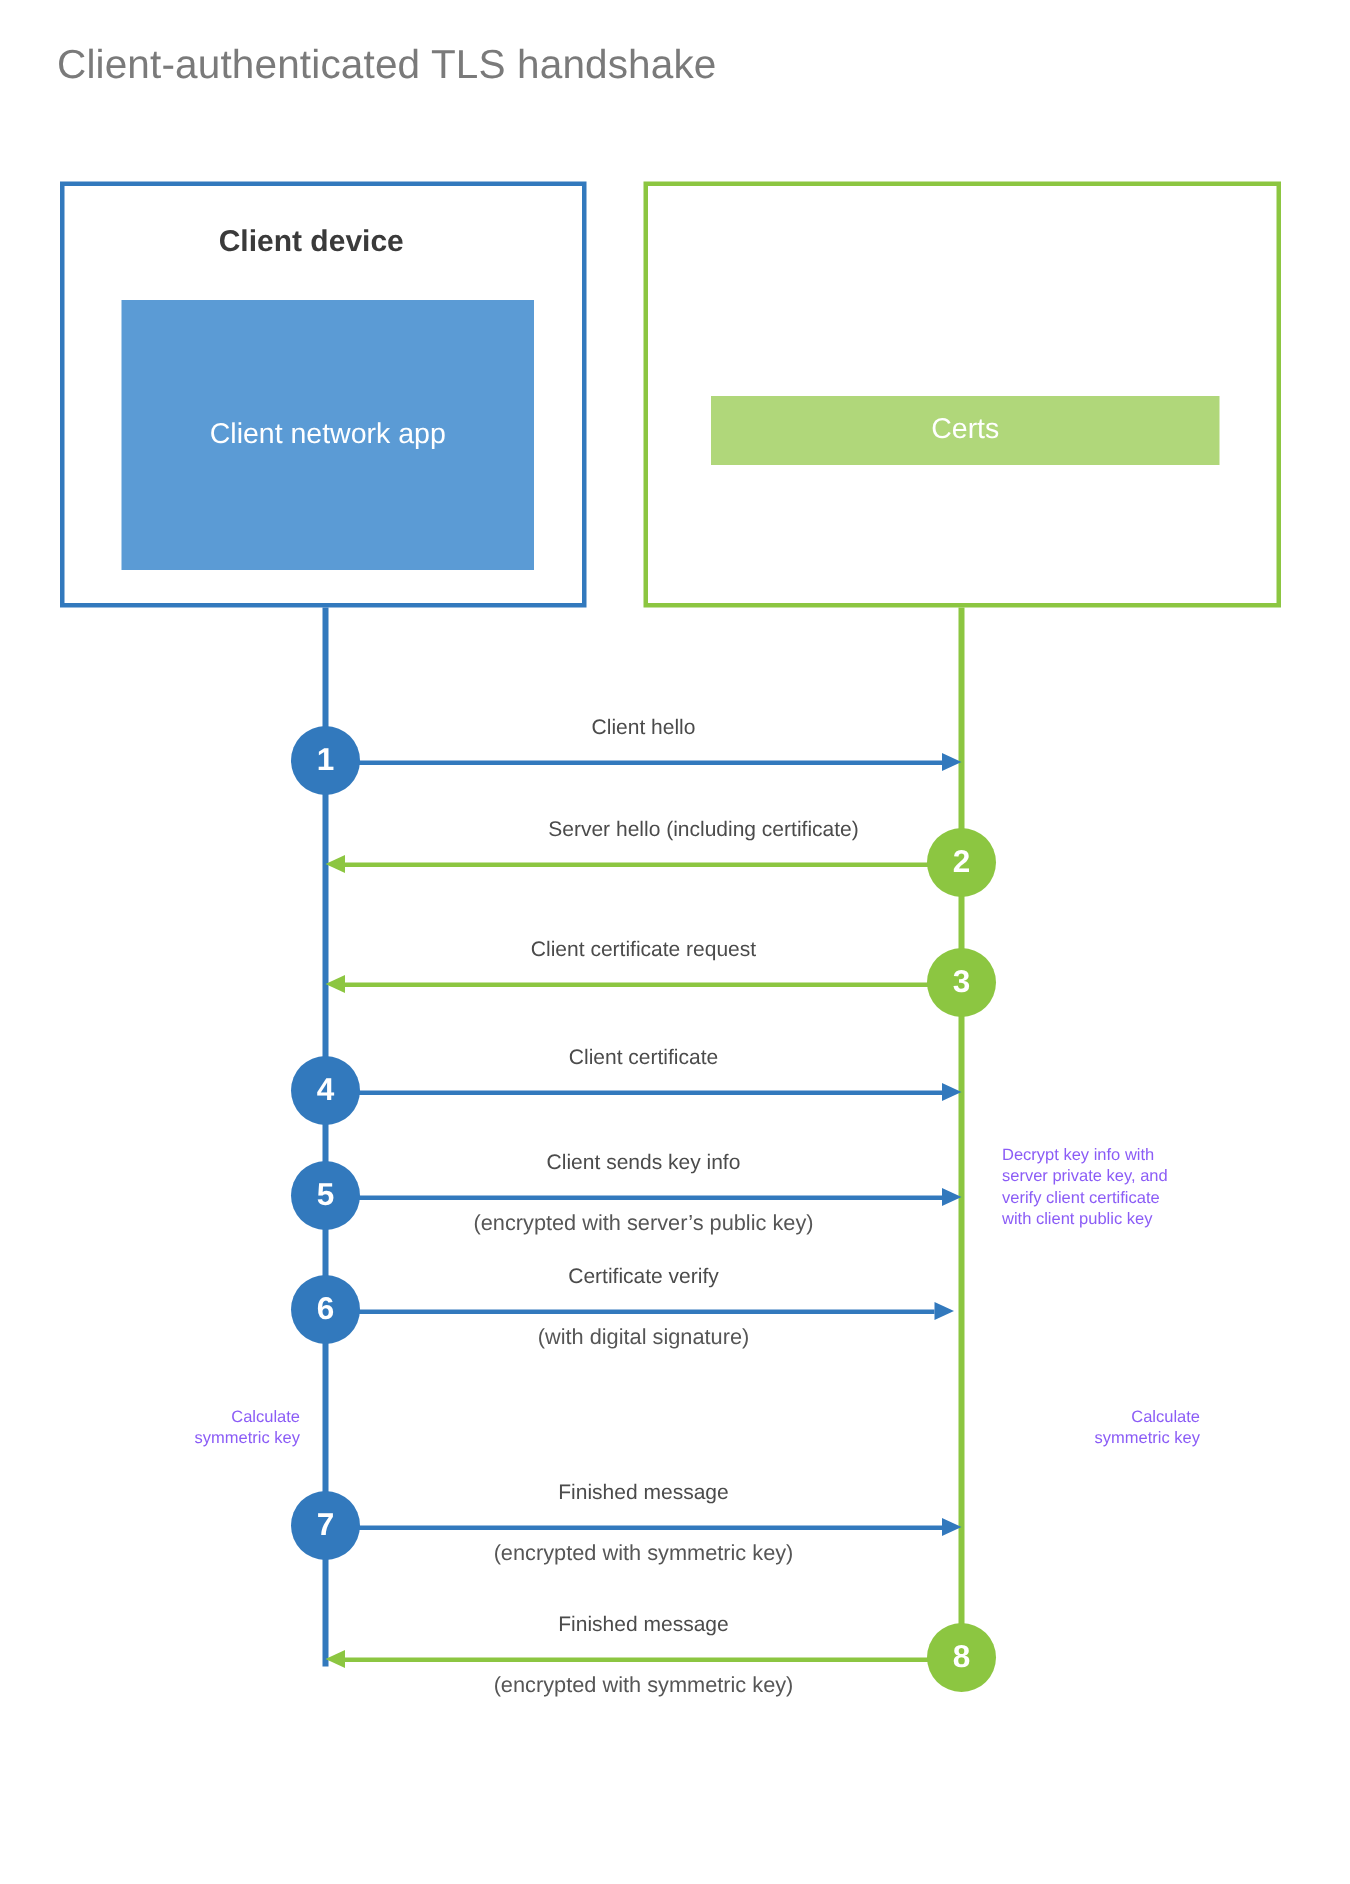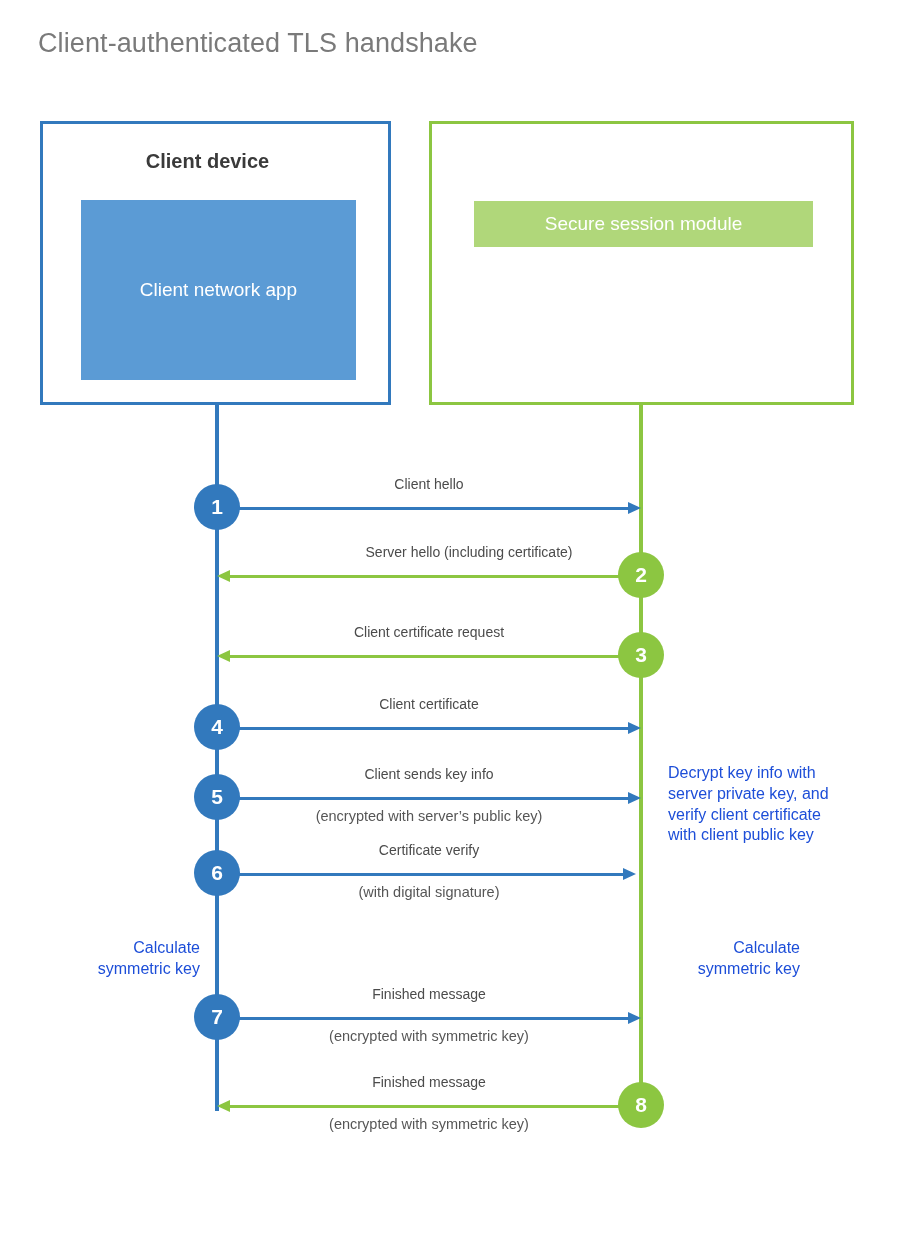--- a/index.html
+++ b/index.html
@@ -159,39 +159,39 @@
     font-size: 21px;
     font-weight: bold;
     transform: translate(-50%, -50%);
   }
   .step-circle.blue  { background: #3279bd; }
   .step-circle.green { background: #8cc641; }
 
   
   .annotation {
     position: absolute;
-    font-size: 16px;
+    font-size: 11px;
     line-height: 1.3;
-    color: #1d4ed8;
+    color: #8b5cf6;
   }
   .annotation.right-side { text-align: left; }
   .annotation.centered   { text-align: right; }
 </style>
 </head>
 <body>
 
 <div id="diagram-title">Client-authenticated TLS handshake</div>
 
 <div id="client-device-box" class="actor-box">
   <div class="actor-title">Client device</div>
   <div id="client-app-block" class="inner-block">Client network app</div>
 </div>
 
 <div id="secure-server-box" class="actor-box">
-  <div id="server-block-0" class="server-block inner-block">Secure session module</div>
+  <div id="server-block-1" class="server-block inner-block">Certs</div>
 </div>
 
 <div id="client-lifeline" class="lifeline"></div>
 <div id="server-lifeline" class="lifeline"></div>
 
 <div class="msg" style="left:217px; top:507px; width:424px;">
   <div class="msg-line blue" style="width:411px;"></div>
   <div class="arrow-head right blue" style="left:411px;"></div>
   <div class="msg-label primary" style="left:212px;">Client hello</div>
 </div>

